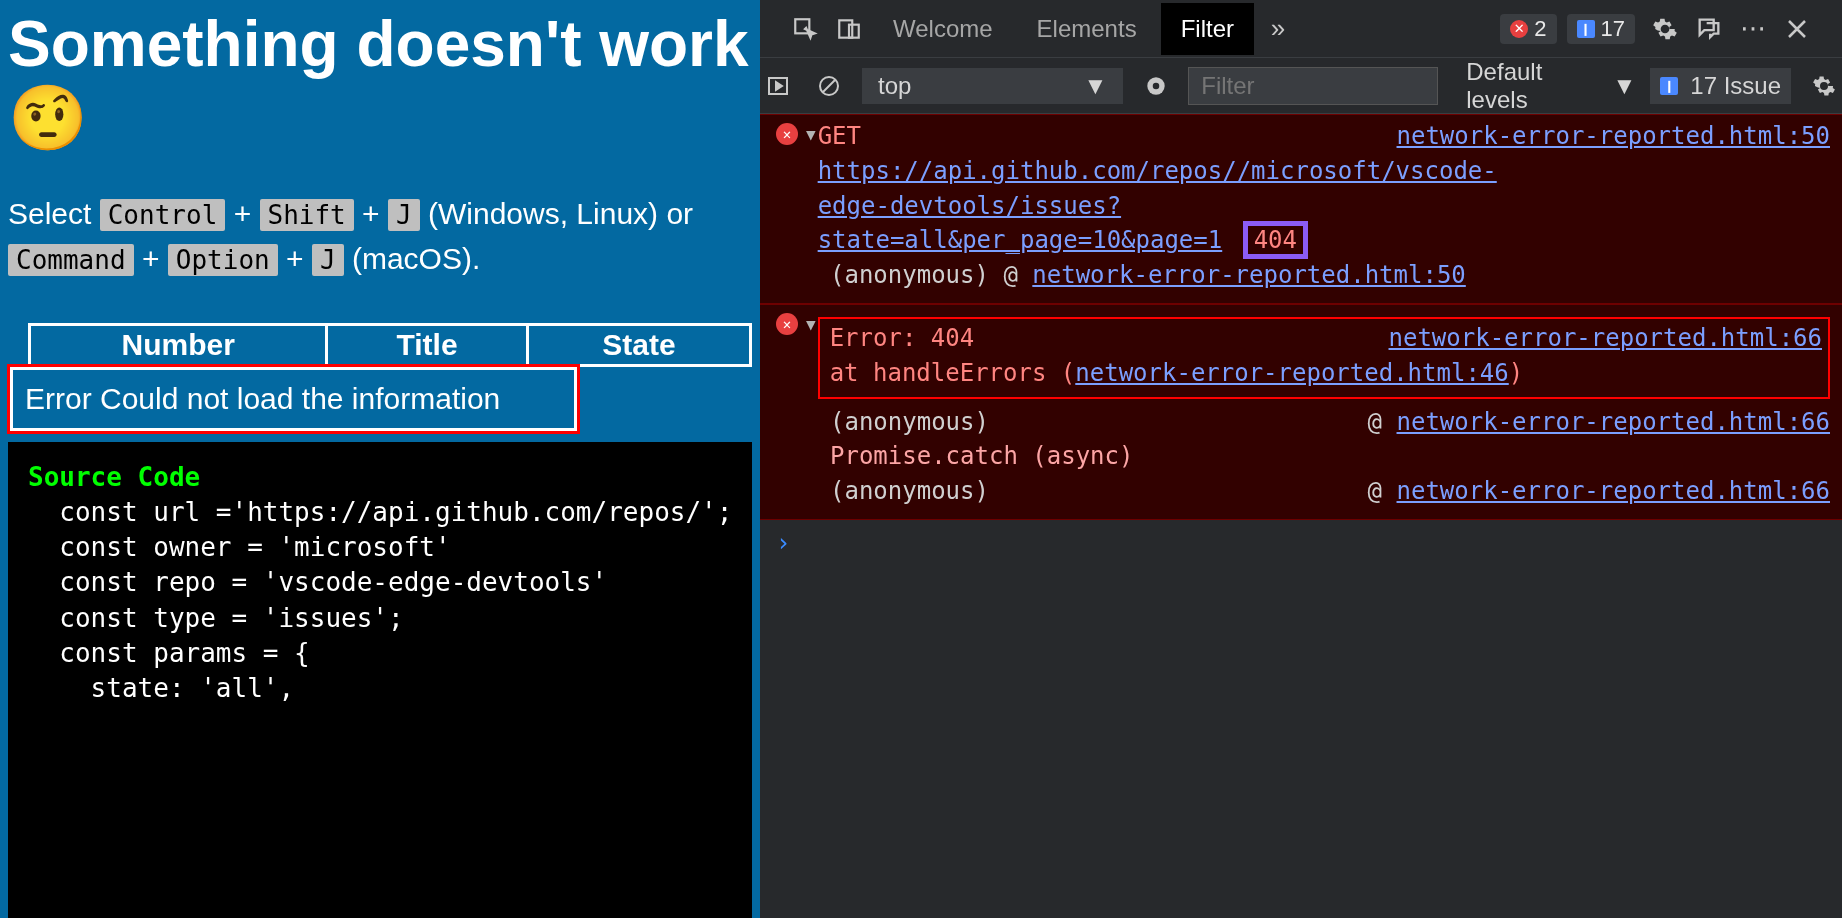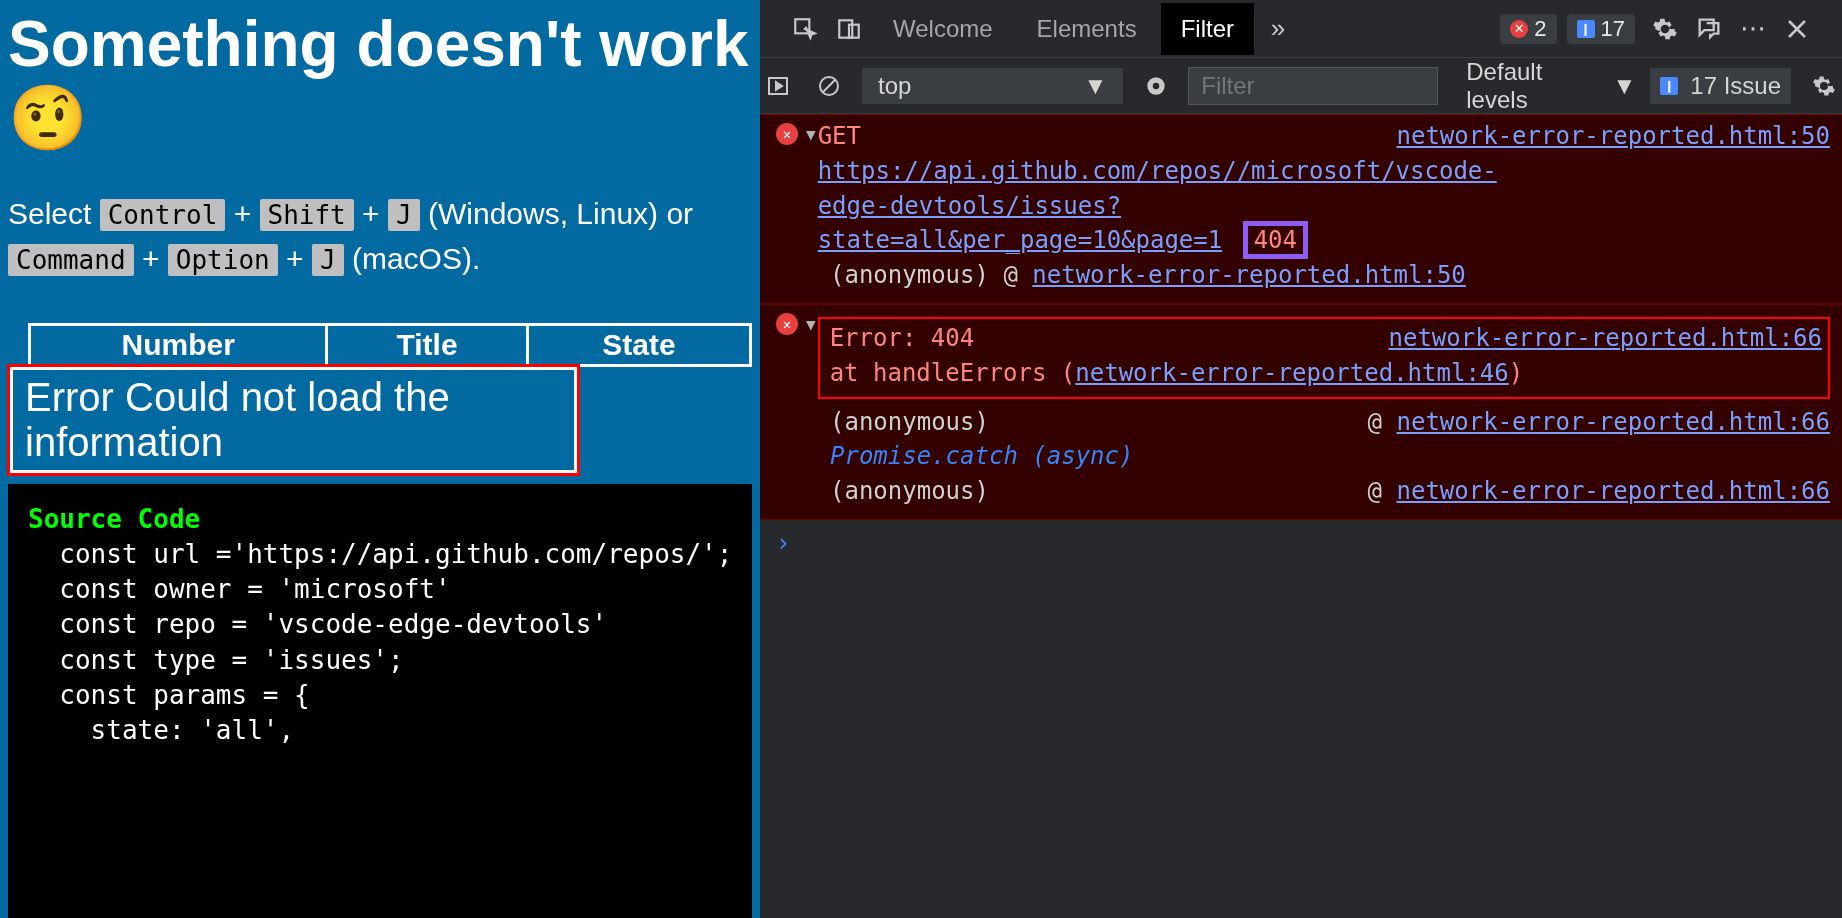--- a/index.html
+++ b/index.html
@@ -61,22 +61,22 @@
   }
   table.issues th { font-weight: 800; }
   .err-cell-wrap {
     border: 3px solid #f00;
     margin-top: -3px;
     margin-left: -1px;
     width: 573px;
   }
   .err-cell {
     border: 3px solid #fff;
-    font-size: 40px;
-    padding: 5px 12px;
+    font-size: 30px;
+    padding: 12px 12px;
   }
   .code-block {
     margin-top: 8px;
     background: #000;
     color: #fff;
     font-family: ui-monospace, Menlo, Consolas, monospace;
     font-size: 26px;
     line-height: 1.35;
     padding: 18px 20px 0 20px;
     white-space: pre;
@@ -212,21 +212,21 @@
     color:#7b9fff; text-decoration:underline; cursor:pointer;
     white-space:nowrap;
   }
   .stack-line {
     display:flex;
     padding-left: 54px;
     color:#d0d0d0;
   }
   .stack-line .at { color:#d0d0d0; }
   .stack-sep { flex:1; }
-  .async { padding-left:54px; font-style:italic; color:#3b82f6; }
+  .async { padding-left:54px; color:#fca5a5; }
   .redbox {
     border:2px solid #f00;
     padding: 2px 6px 6px 10px;
     margin: 8px 0 6px 0;
   }
   .prompt-row {
     display:flex;align-items:center;
     padding: 6px 16px;
     background:#27292c;
   }

